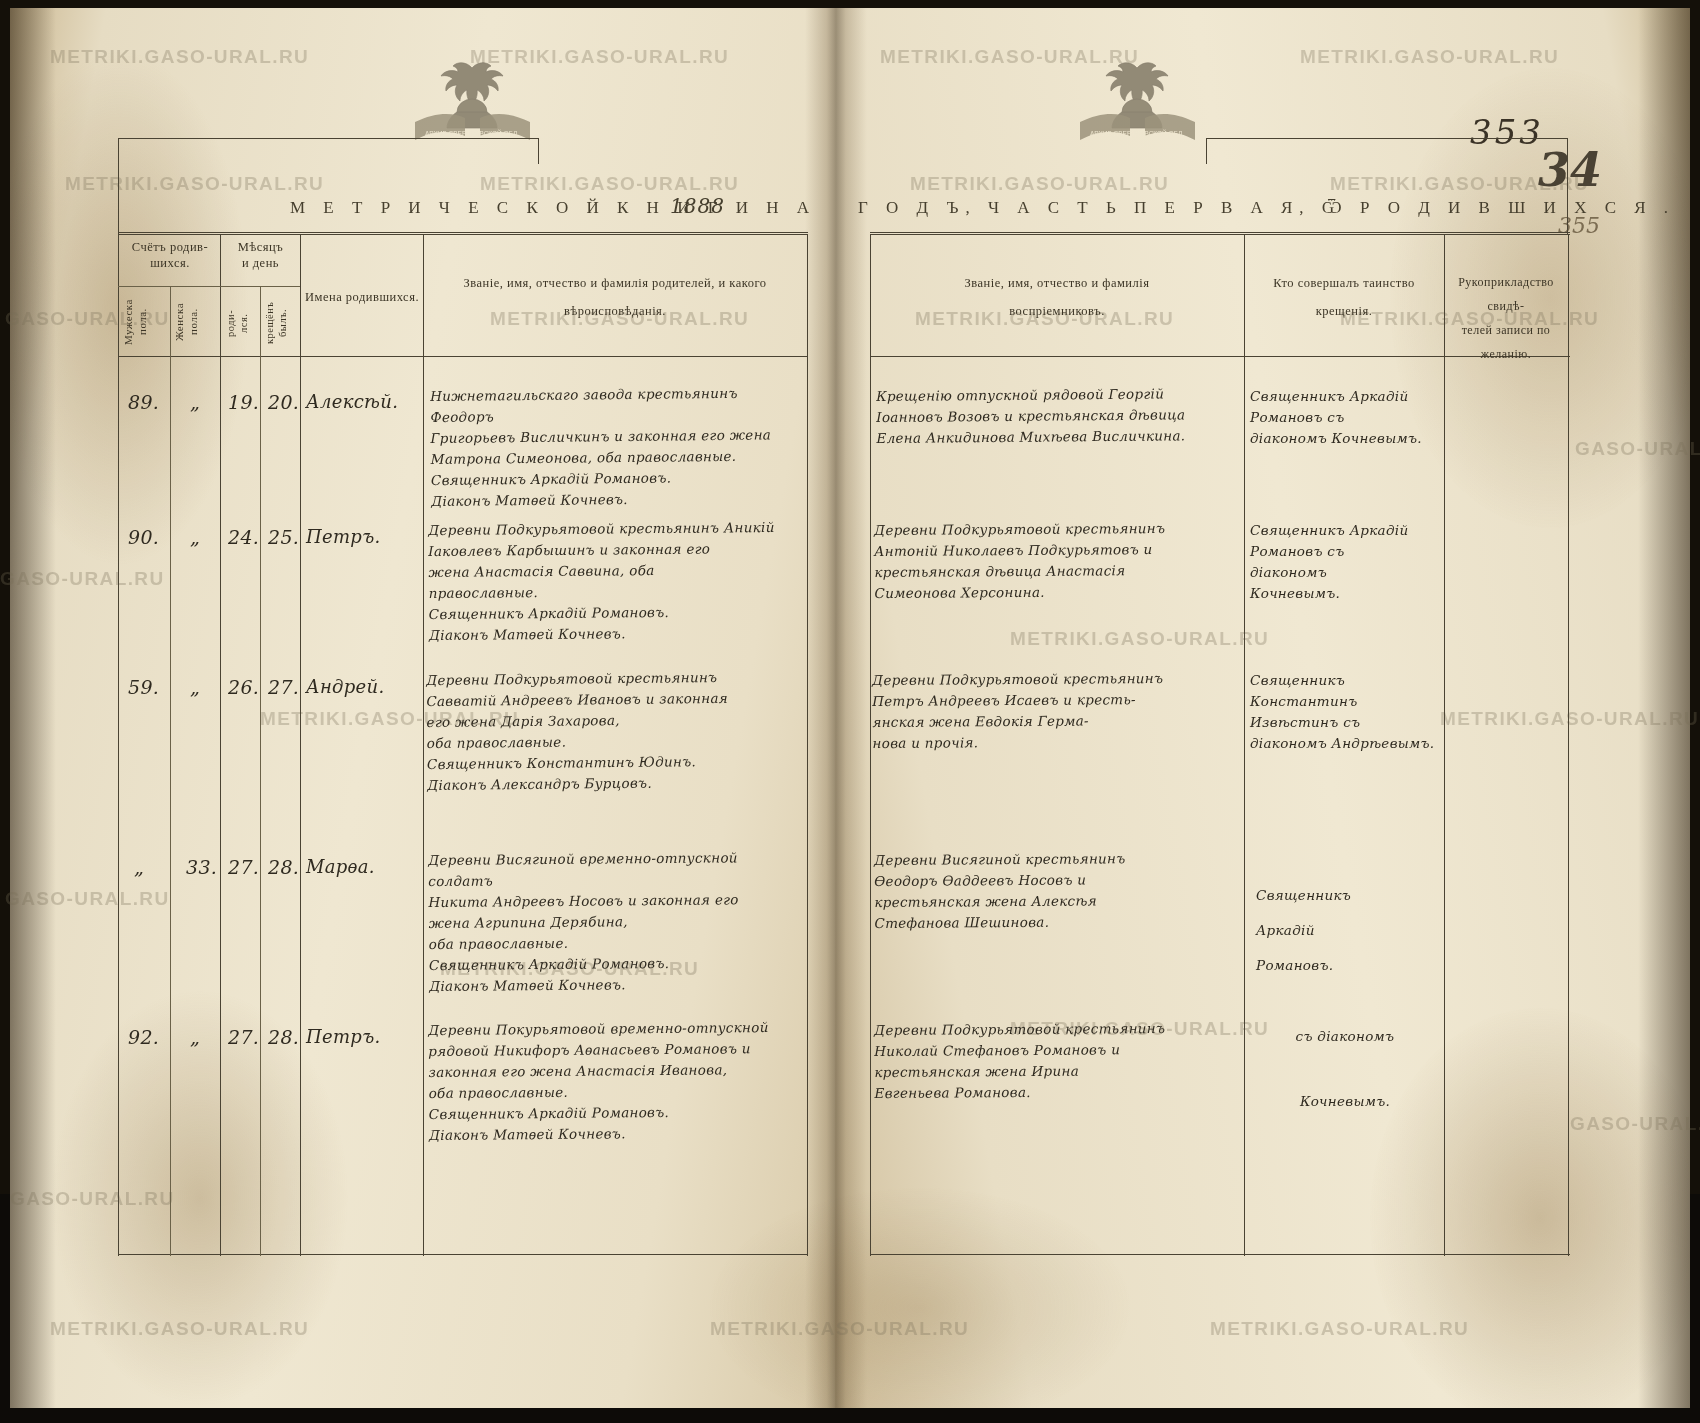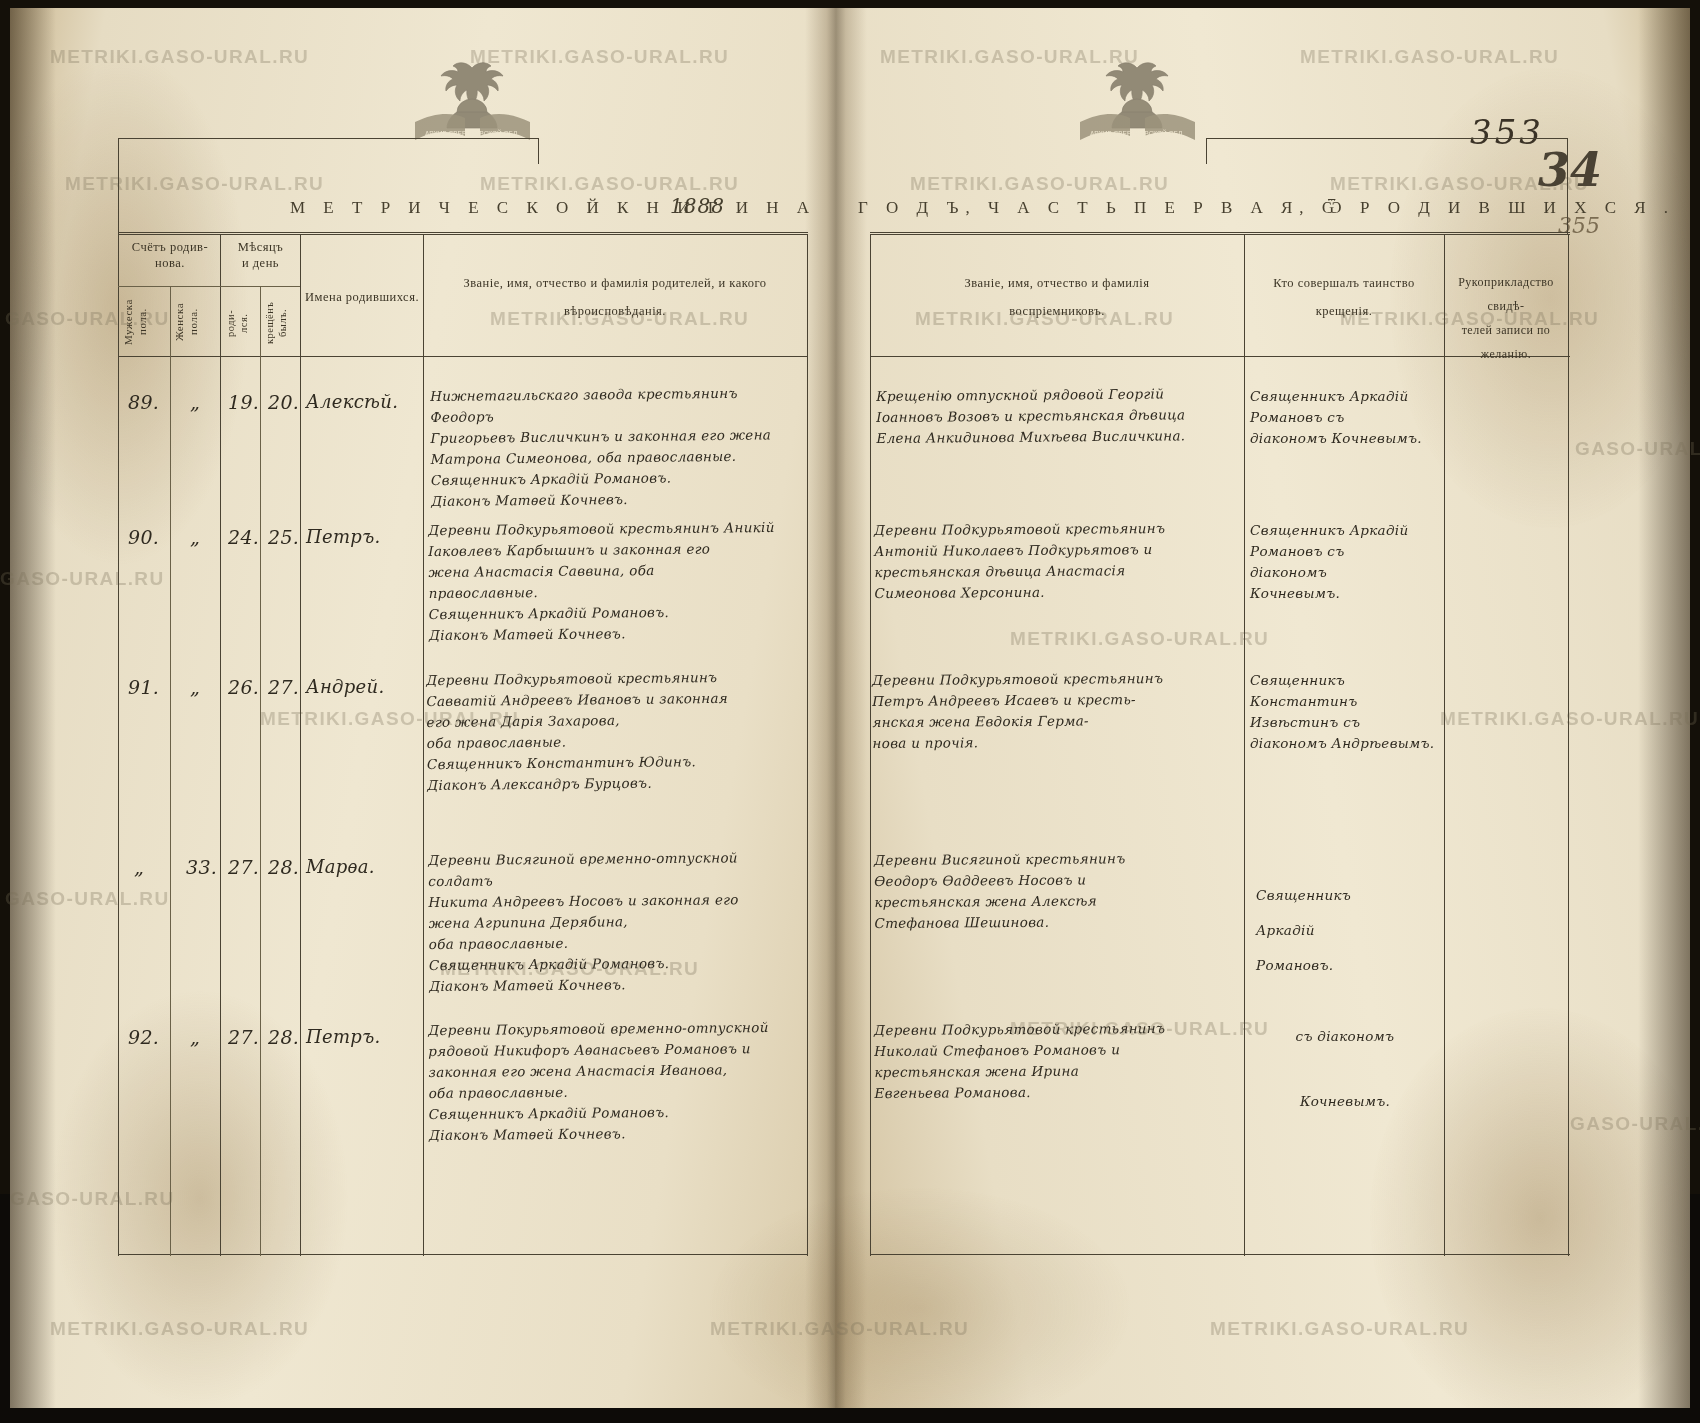--- a/index.html
+++ b/index.html
@@ -231,21 +231,21 @@
     <div class="rule v thin" style="left:250px;top:278px;height:970px;"></div>
     <div class="rule h thin" style="left:108px;top:278px;width:102px;"></div>
     <div class="rule h thin" style="left:210px;top:278px;width:80px;"></div>
 
     <div class="rule v" style="left:860px;top:226px;height:1022px;"></div>
     <div class="rule v" style="left:1234px;top:226px;height:1022px;"></div>
     <div class="rule v" style="left:1434px;top:226px;height:1022px;"></div>
     <div class="rule v" style="left:1558px;top:226px;height:1022px;"></div>
 
     <div class="hdr" style="left:110px;top:232px;width:100px;font-size:12.5px;white-space:pre-line;">Счётъ родив-
-нова.</div>
+шихся.</div>
     <div class="hdr vert" style="left:112px;top:284px;width:46px;height:60px;font-size:11px;white-space:pre-line;">Мужеска
 пола.</div>
     <div class="hdr vert" style="left:163px;top:284px;width:46px;height:60px;font-size:11px;white-space:pre-line;">Женска
 пола.</div>
 
     <div class="hdr" style="left:211px;top:232px;width:79px;font-size:12.5px;white-space:pre-line;">Мѣсяцъ
 и день</div>
     <div class="hdr vert" style="left:214px;top:286px;width:36px;height:58px;font-size:10.5px;white-space:pre-line;">роди-
 лся.</div>
     <div class="hdr vert" style="left:253px;top:286px;width:36px;height:58px;font-size:10.5px;white-space:pre-line;">крещёнъ
@@ -294,21 +294,21 @@
     <div class="hand sm" style="left:864px;top:512px;width:364px;transform:rotate(-.4deg);">Деревни Подкурьятовой крестьянинъ
 Антоній Николаевъ Подкурьятовъ и
 крестьянская дѣвица Анастасія
 Симеонова Херсонина.</div>
     <div class="hand sm" style="left:1240px;top:512px;width:190px;">Священникъ Аркадій
 Романовъ съ
 діакономъ
 Кочневымъ.</div>
     <div class="hand sm" style="left:1440px;top:512px;width:112px;"></div>
 
-    <div class="hand num" style="left:118px;top:665px;">91.</div>
+    <div class="hand num" style="left:118px;top:665px;">59.</div>
     <div class="hand num" style="left:180px;top:665px;">„</div>
     <div class="hand num" style="left:218px;top:665px;">26.</div>
     <div class="hand num" style="left:258px;top:665px;">27.</div>
     <div class="hand name" style="left:296px;top:665px;">Андрей.</div>
     <div class="hand sm" style="left:416px;top:662px;width:376px;transform:rotate(-.6deg);">Деревни Подкурьятовой крестьянинъ
 Савватій Андреевъ Ивановъ и законная
 его жена Дарія Захарова,
 оба православные.
 Священникъ Константинъ Юдинъ.
 Діаконъ Александръ Бурцовъ.</div>

